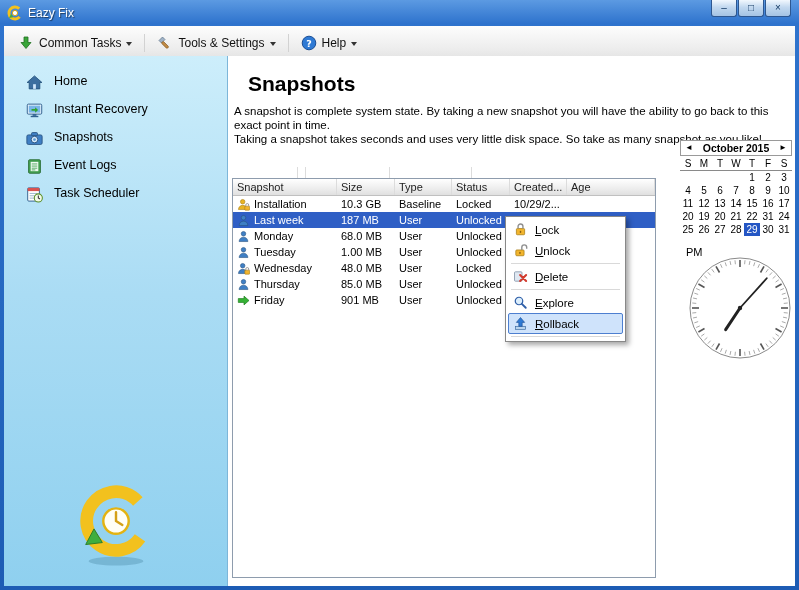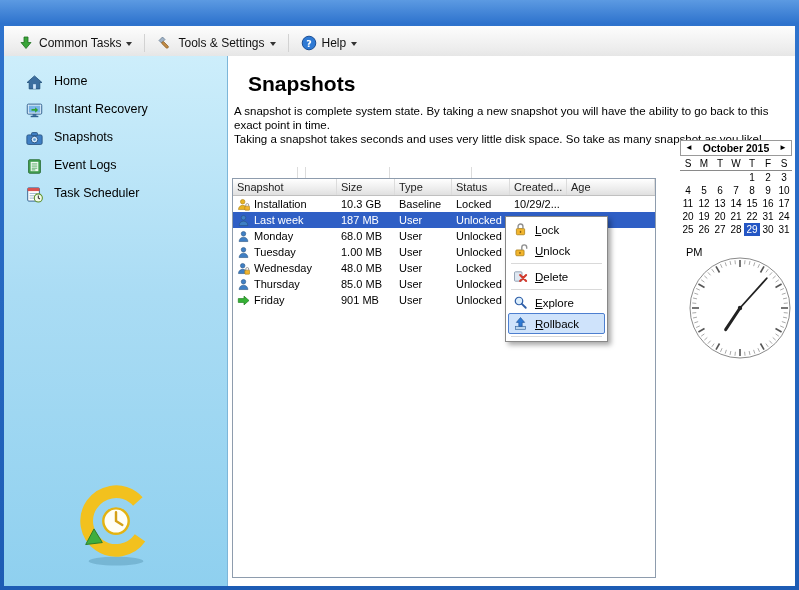--- a/index.html
+++ b/index.html
@@ -49,38 +49,55 @@
   .cal-title{display:flex;align-items:center;justify-content:space-between;border:1px solid #9a9a9a;background:#fff;padding:1px 3px;height:16px;}
   .cal-month{font-weight:bold;font-size:10.5px;}
   .cal-arrow{font-size:8px;line-height:10px;padding:0 1px;}
   .cal-days{display:grid;grid-template-columns:repeat(7,1fr);text-align:center;padding:2px 0 1px;border-bottom:1px solid #8a8a8a;}
   .cal-grid{display:grid;grid-template-columns:repeat(7,1fr);grid-auto-rows:13px;text-align:center;}
   .cal-cell{line-height:13px;}
   .cal-cell.selected{background:#2456c4;color:#fff;}
   .pm-label{position:absolute;left:458px;top:190px;font-size:11px;color:#000;}
   .clock{position:absolute;left:460px;top:200px;width:104px;height:104px;}
   
-  .context-menu{position:absolute;left:505px;top:216px;width:103px;background:#fff;border:1px solid #888;
+  .context-menu{position:absolute;left:505px;top:216px;width:121px;background:#fff;border:1px solid #888;
     box-shadow:3px 3px 5px rgba(0,0,0,.35);padding:2px;font-size:11.5px;color:#000;z-index:50;}
   .cm-item{display:flex;align-items:center;gap:7px;height:21px;padding:0 4px;border:1px solid transparent;border-radius:2px;}
   .cm-item.highlight{border-color:#4d7fd0;background:#cfe3fb;}
   .cm-sep{height:1px;background:#d9d9d9;margin:2px 3px;}
   
   .icn{display:inline-flex;width:16px;height:16px;flex:none;align-items:center;justify-content:center;}
   .icn svg{width:100%;height:100%;display:block;}
   .icn.s13{width:13px;height:13px;margin-right:4px;}
   .icn.s15{width:15px;height:15px;}
   .icn.s17{width:17px;height:17px;}
   u{text-decoration:underline;}
 </style>
 </head>
 <body>
 
 <div class="window">
 
+  <div class="titlebar">
+    <div class="title-left">
+      <span class="icn" id="app-icon-slot">
+          <svg viewBox="0 0 16 16">
+            <circle cx="8" cy="8" r="6" fill="none" stroke="#f2c11e" stroke-width="3" stroke-dasharray="28 10" transform="rotate(40 8 8)"></circle>
+            <path d="M2 13 l4.2 -0.8 -2.2 -3.4 z" fill="#3fae3f"></path>
+            <circle cx="8" cy="8" r="2.6" fill="#fff" stroke="#d9a810"></circle>
+          </svg>
+        </span>
+      <span class="title-text">Eazy Fix</span>
+    </div>
+    <div class="win-buttons">
+      <span class="win-btn">–</span>
+      <span class="win-btn">□</span>
+      <span class="win-btn">×</span>
+    </div>
+  </div>
 
   <div class="menubar">
       <div class="menu-item">
         <span class="icn ">
           <svg viewBox="0 0 16 16">
             <path d="M6 2 h4 v5.5 h3 L8 13.5 3 7.5 h3 z" fill="#39a539" stroke="#217021" stroke-width="0.8"></path>
           </svg>
         </span>
         <span>Common Tasks</span>
         <span class="caret"></span>

